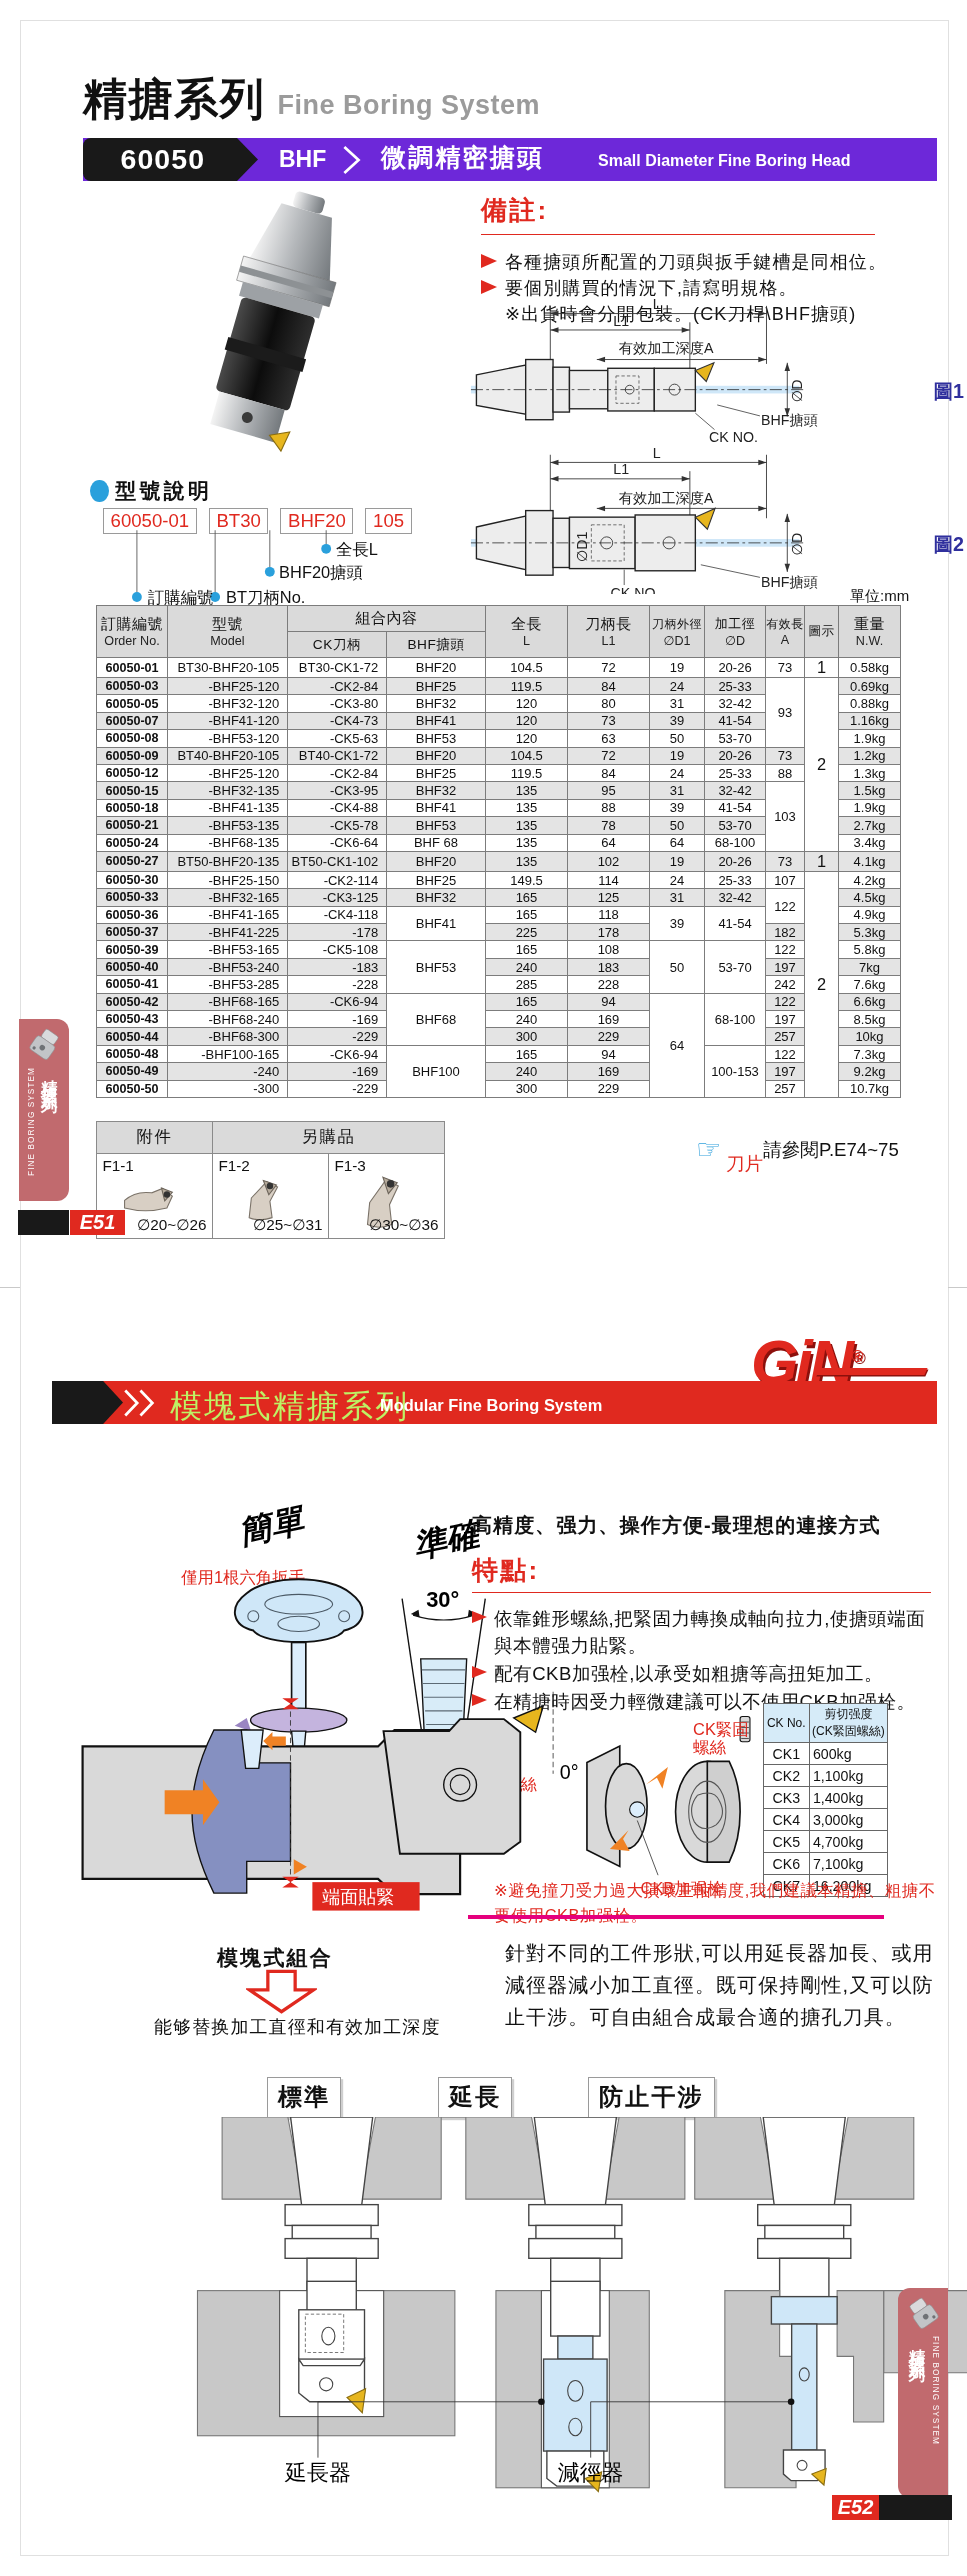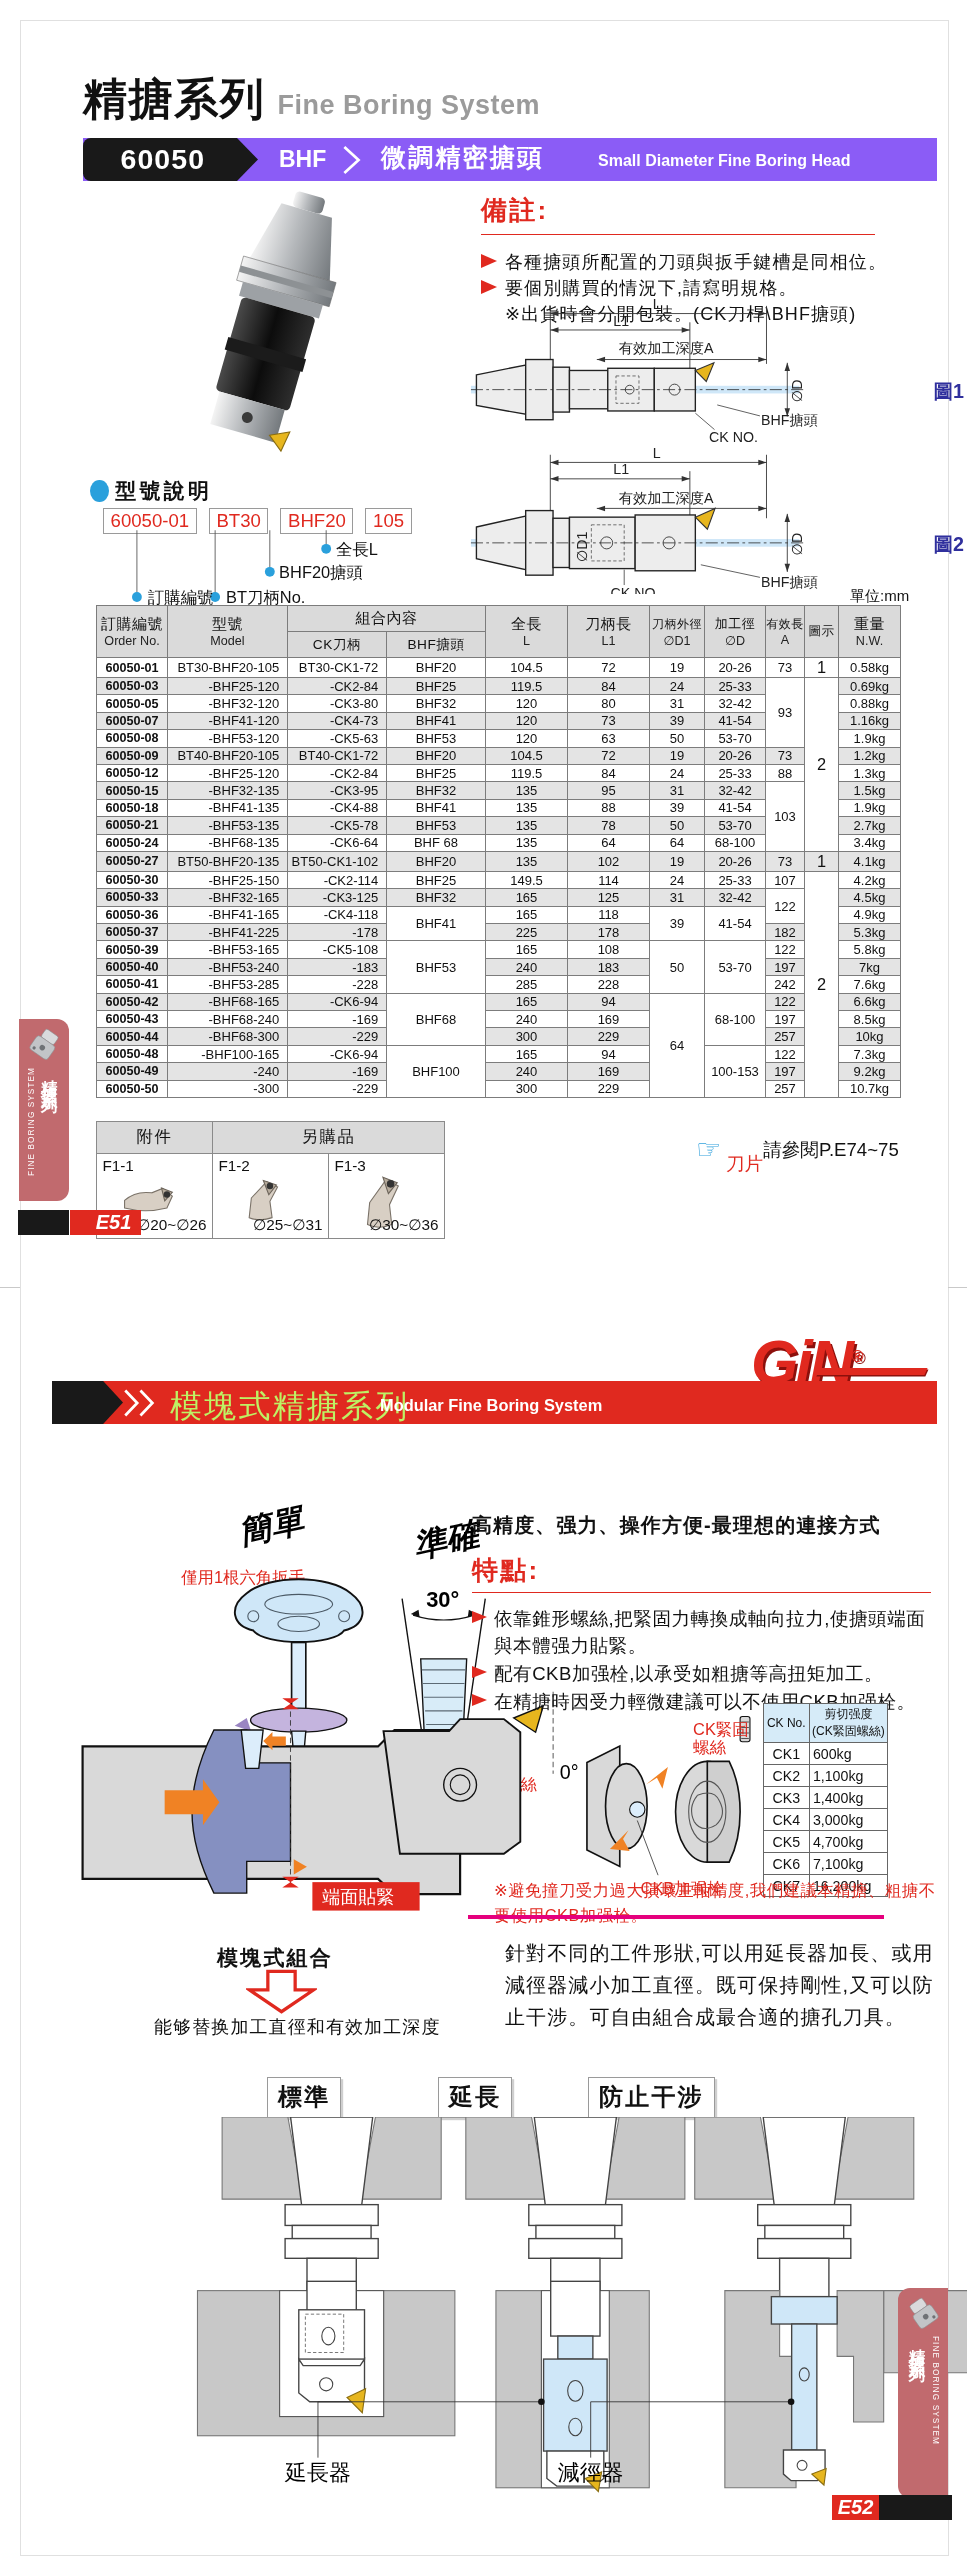--- a/index.html
+++ b/index.html
@@ -5,21 +5,21 @@
   html,body{margin:0;padding:0;background:#fff;}
   #page{position:relative;width:967px;height:2576px;background:#fff;overflow:hidden;
         font-family:"Liberation Sans","DejaVu Sans",sans-serif;color:#111;}
   .abs{position:absolute;}
   .sheet-frame{left:20px;top:20px;width:927px;height:2534px;border:0.5px solid #e0e0e0;pointer-events:none;}
   .regmark{height:1.1px;background:#c9c9c9;}
 
   
   .title-zh{font-size:44px;font-weight:bold;letter-spacing:1.6px;color:#111;}
   .title-en{font-size:27px;font-weight:bold;color:#9b9b9b;letter-spacing:0.5px;}
-  .banner1{left:83px;top:138px;width:854px;height:43px;background:#8b5cf6;}
+  .banner1{left:83px;top:138px;width:854px;height:43px;background:#6d28d9;}
   .banner1 .blk{position:absolute;left:0;top:0;width:175px;height:43px;background:#191919;
      border-radius:7.7px 0 0 7.7px;clip-path:polygon(0 0,88% 0,100% 50%,88% 100%,0 100%);
      display:flex;align-items:center;justify-content:center;}
   .banner1 .code{color:#fff;font-size:28.5px;font-weight:bold;letter-spacing:1.1px;padding-right:15.3px;}
   .banner1 .bhf{position:absolute;left:196px;top:0;height:43px;display:flex;align-items:center;color:#fff;font-size:23px;font-weight:bold;}
   .chev{position:absolute;top:5.5px;}
   .banner1 .name-zh{position:absolute;left:298px;top:3.3px;color:#fff;font-size:25px;font-weight:bold;letter-spacing:2.2px;}
   .banner1 .name-en{position:absolute;left:515px;top:14.2px;color:#fff;font-size:16px;font-weight:bold;}
 
   
@@ -676,21 +676,21 @@
   </tbody>
     </table>
 
   <div class="abs insert-note">
     <span class="hand">☞</span>
     <span class="red">刀片</span>
     <span>請參閱P.E74~75</span>
   </div>
 
   <div class="abs pgbar" style="left:18px;top:1210px;width:51px;"></div>
-  <div class="abs pgred" style="left:70px;top:1210px;width:55px;padding-left:16px;">E51</div>
+  <div class="abs pgred" style="left:70px;top:1210px;width:55px;">E51</div>
 
   <div class="abs sidetab tab-left">
     <svg width="35" height="35" viewBox="0 0 64 64">
       <g transform="rotate(35 32 32)">
         <rect x="18" y="6" width="28" height="18" rx="4" fill="#d9dadc" stroke="#8b8d90"></rect>
         <rect x="12" y="24" width="40" height="30" rx="6" fill="#c2c4c7" stroke="#8b8d90"></rect>
         <circle cx="32" cy="39" r="5" fill="#6f7276"></circle>
         <circle cx="20" cy="48" r="3" fill="#6f7276"></circle>
       </g>
     </svg>

